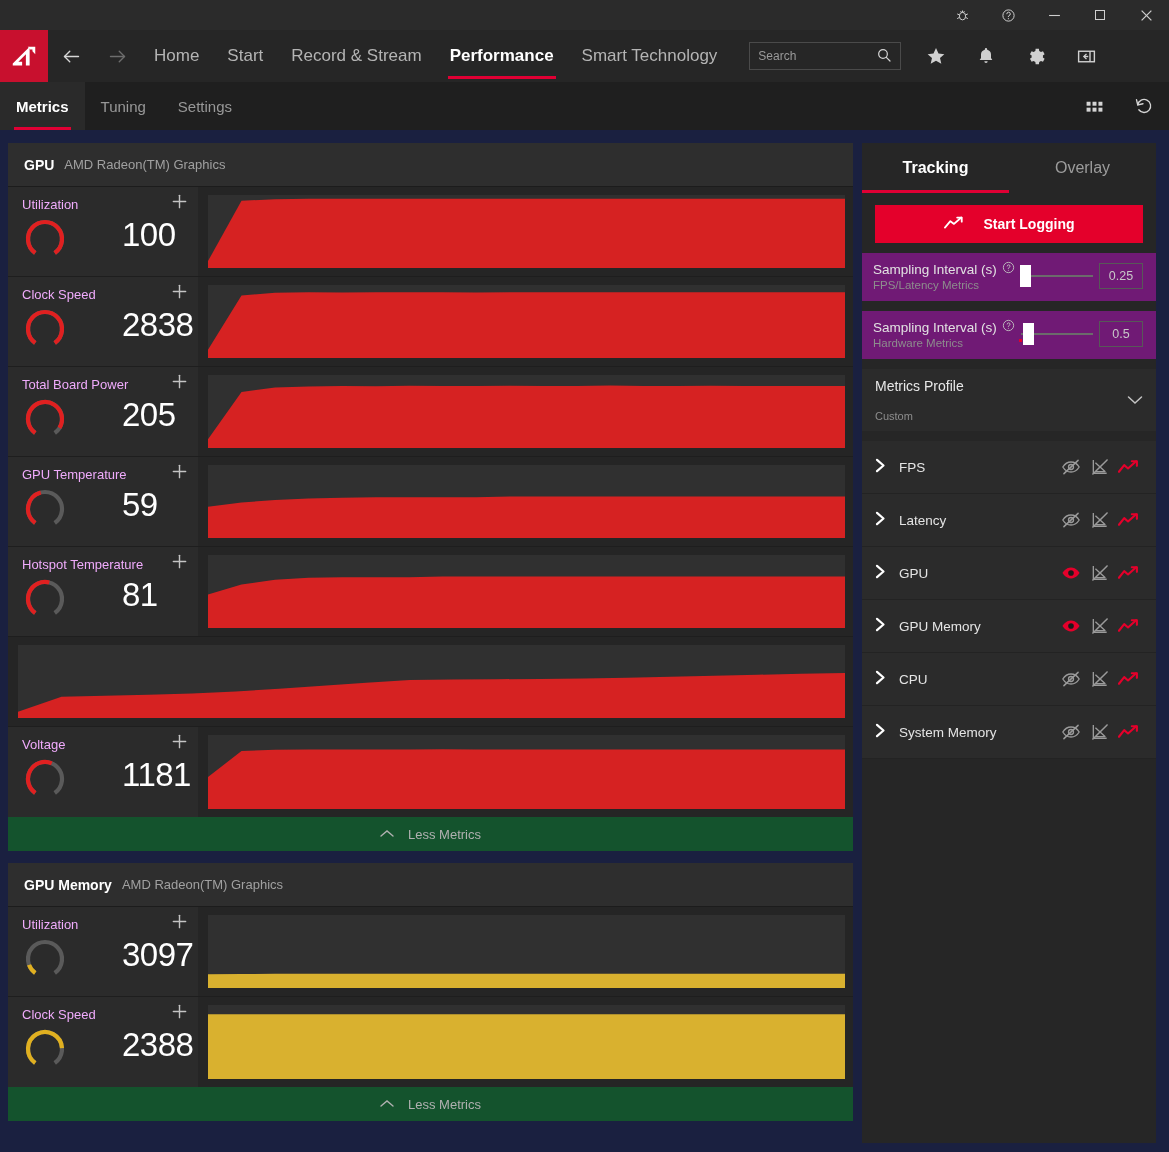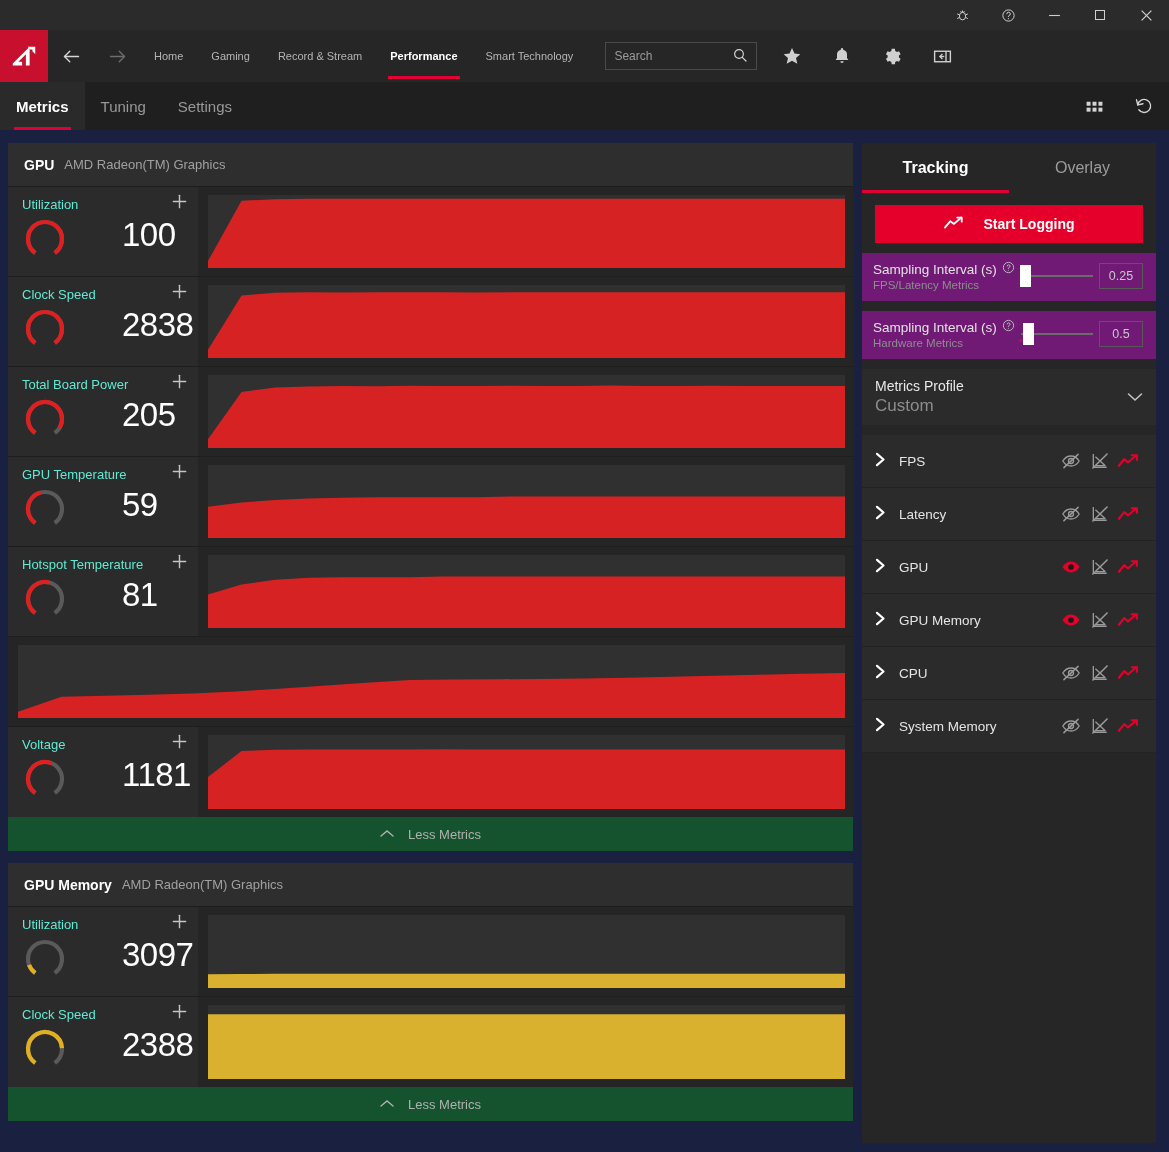--- a/index.html
+++ b/index.html
@@ -30,21 +30,21 @@
     width: 48px; height: 52px; background: #c8102e;
     display: flex; align-items: center; justify-content: center;
   }
   .nav-arrow {
     width: 46px; height: 52px; display: flex; align-items: center; justify-content: center;
     color: #d6d6d6; font-size: 19px;
   }
   .nav-arrow.disabled { color: #6d6d6d; }
   .nav-item {
     height: 52px; padding: 0 14px; display: flex; align-items: center;
-    color: #b4b4b4; font-size: 11px; position: relative; white-space: nowrap;
+    color: #b4b4b4; font-size: 17px; position: relative; white-space: nowrap;
   }
   .nav-item.active { color: #ffffff; font-weight: bold; }
   .nav-item.active::after {
     content: ''; position: absolute; bottom: 3px; left: 12px; right: 12px;
     height: 3px; background: #e00034;
   }
   .search-box {
     margin-left: 18px; width: 152px; height: 28px; border: 1px solid #4a4a4a;
     display: flex; align-items: center; padding: 0 8px; color: #9a9a9a; font-size: 12px;
   }
@@ -83,21 +83,21 @@
   .panel-head {
     height: 44px; display: flex; align-items: center; padding: 0 16px;
     background: #2e2e2e; border-bottom: 1px solid #1c1c1c;
   }
   .panel-head .p-title { color: #fff; font-size: 14px; font-weight: bold; }
   .panel-head .p-sub { color: #a0a0a0; font-size: 13px; margin-left: 10px; }
 
   .metric-row { display: flex; height: 90px; border-bottom: 1px solid #1e1e1e; background: #252525; }
   .metric-row:last-of-type { border-bottom: none; }
   .metric-left { width: 190px; background: #2b2b2b; position: relative; padding: 10px 0 0 14px; }
-  .metric-name { color: #5eead4; font-size: 13px; }
+  .metric-name { color: #f0abfc; font-size: 13px; }
   .metric-plus {
     position: absolute; top: 6px; right: 10px; color: #c4c4c4; font-size: 19px; line-height: 1;
   }
   .metric-valrow { display: flex; align-items: baseline; margin-top: 4px; gap: 48px; }
   .gauge { width: 46px; height: 46px; position: relative; flex: none; align-self: center; }
   .metric-num { color: #fff; font-size: 33px; font-weight: 300; margin-left: 6px; letter-spacing: -0.5px; }
   .metric-unit { color: #9a9a9a; font-size: 12px; margin-left: 6px; }
   .metric-chart { flex: 1; position: relative; background: #252525; padding: 8px 8px 8px 10px; }
   .chartbox { width: 100%; height: 100%; background: #303030; position: relative; overflow: hidden; }
   .chartbox svg { display: block; width: 100%; height: 100%; }
@@ -140,21 +140,21 @@
   .slider .tick { position: absolute; width: 3px; height: 3px; background: #e4002b; bottom: 3px; left: 2px; }
   .numbox {
     width: 44px; height: 26px; border: 1px solid #585858; color: #c8c8c8;
     display: flex; align-items: center; justify-content: center; font-size: 12.5px; flex: none;
   }
   .profile-row {
     margin-top: 10px; padding: 9px 13px; background: #2b2b2b;
     display: flex; align-items: center;
   }
   .profile-row .pr-title { color: #e8e8e8; font-size: 14px; font-weight: normal; text-align: center; }
-  .profile-row .pr-sub { color: #8d8d8d; font-size: 17px; margin-top: 2px; }
+  .profile-row .pr-sub { color: #8d8d8d; font-size: 11px; margin-top: 16px; }
   .profile-row .chev { margin-left: auto; color: #c4c4c4; font-size: 14px; }
   .mrow {
     height: 53px; display: flex; align-items: center; padding: 0 13px;
     background: #2b2b2b; border-bottom: 1px solid #232323;
   }
   .mrow .arr { color: #fff; font-size: 15px; font-weight: bold; width: 24px; }
   .mrow .mname { color: #e4e4e4; font-size: 13.5px; flex: 1; }
   .mrow .micon { width: 29px; display: flex; align-items: center; justify-content: center; }
   .mlist { margin-top: 10px; }
 </style>
@@ -217,21 +217,21 @@
     <div class="nav-arrow disabled">
       <svg width="21" height="21" viewBox="0 0 24 24" fill="none" stroke="#6d6d6d" stroke-width="1.6" stroke-linecap="round" stroke-linejoin="round">
           <line x1="4" y1="12" x2="20" y2="12"></line>
           <polyline points="14,6 20,12 14,18"></polyline>
         </svg>
     </div>
     <div class="nav-item">
         <span>Home</span>
       </div>
     <div class="nav-item">
-        <span>Gaming</span>
+        <span>Start</span>
       </div>
     <div class="nav-item">
         <span>Record &amp; Stream</span>
       </div>
     <div class="nav-item active">
         <span>Performance</span>
       </div>
     <div class="nav-item">
         <span>Smart Technology</span>
       </div>

